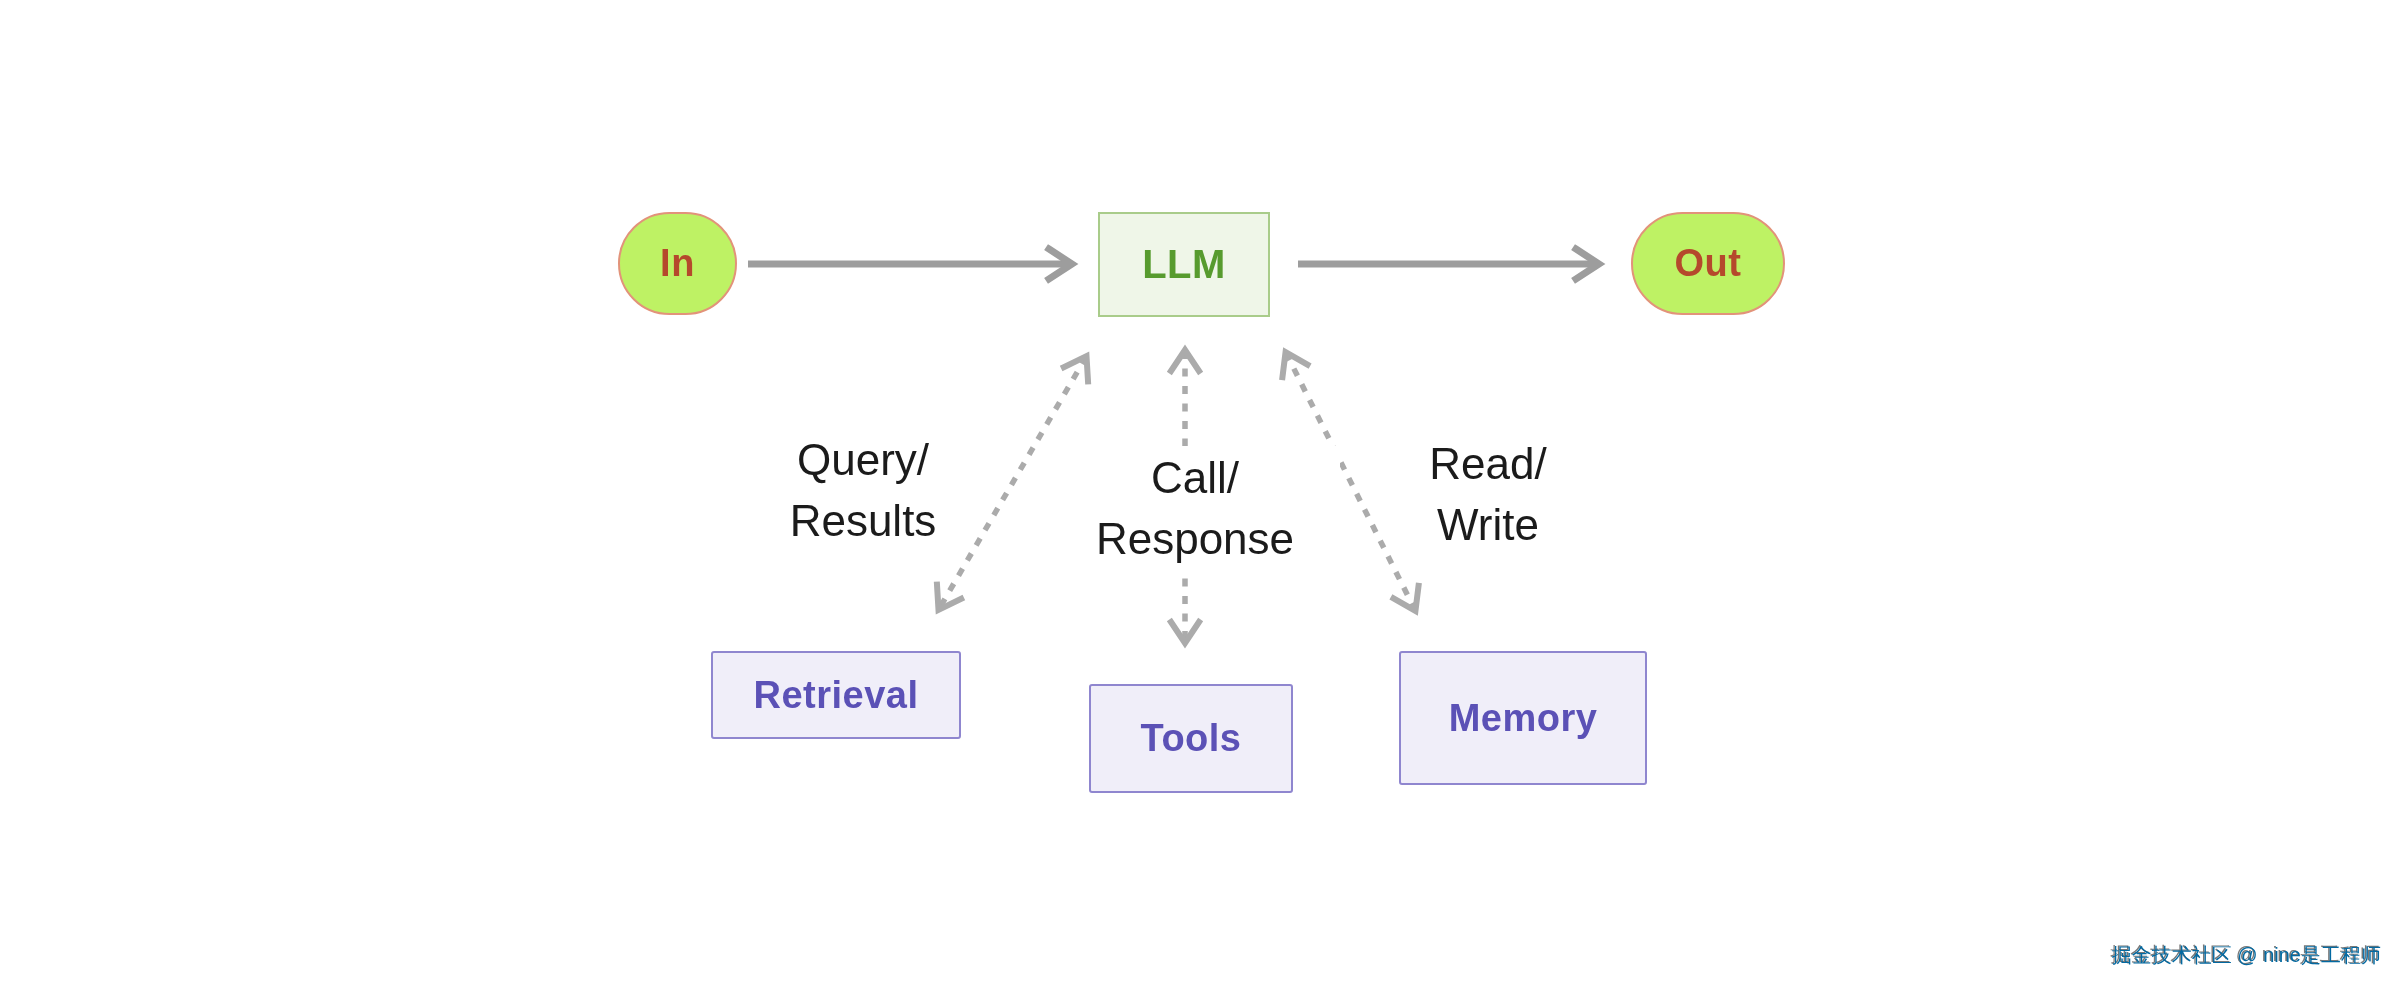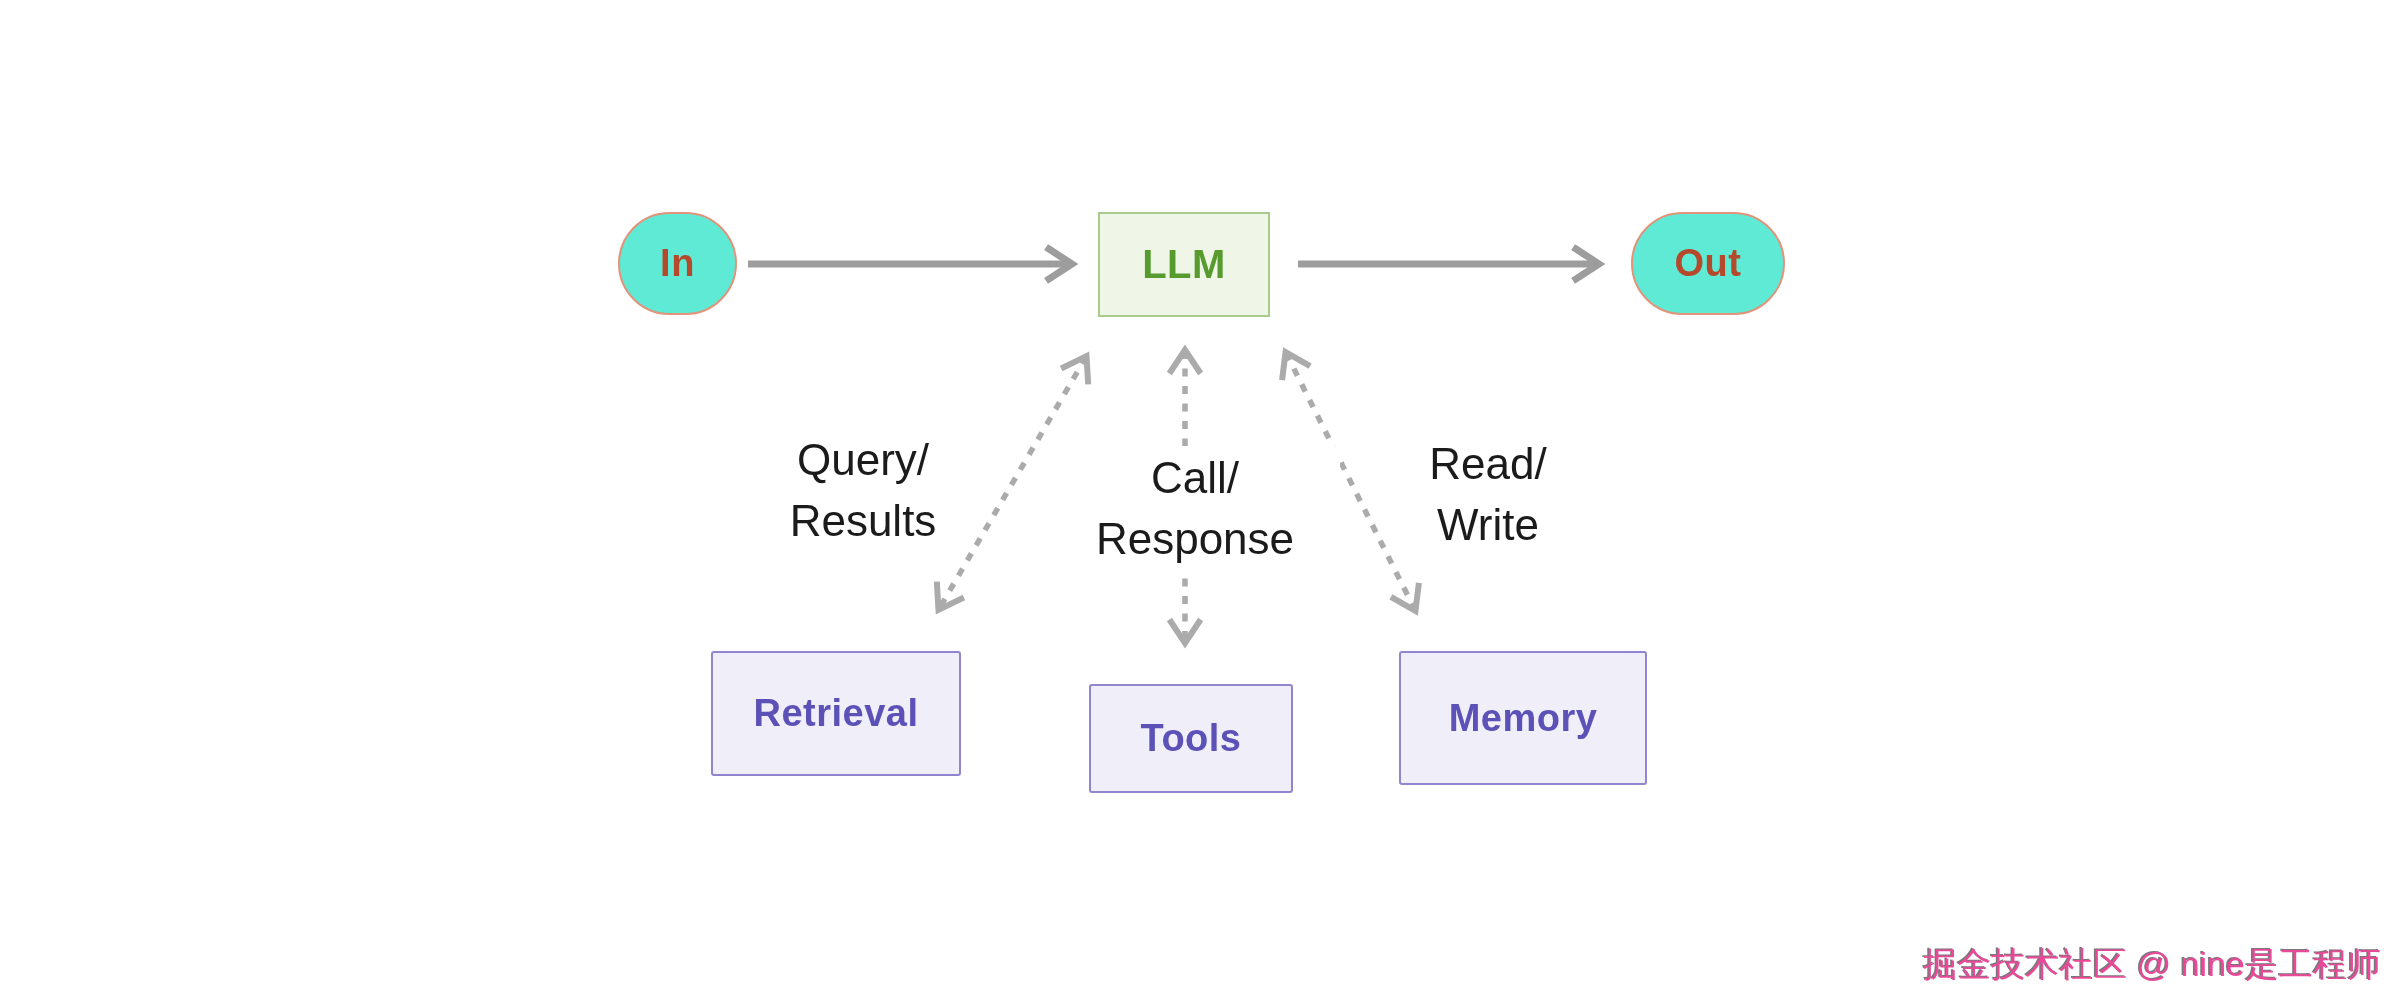--- a/index.html
+++ b/index.html
@@ -24,21 +24,21 @@
   .node {
     position: absolute;
     display: flex;
     align-items: center;
     justify-content: center;
     box-sizing: border-box;
     font-weight: 700;
     letter-spacing: 0.5px;
   }
   .node-io {
-    background: #5eead4;
+    background: #bef264;
     border: 2px solid #e2937a;
     color: #b5492c;
     font-size: 38px;
     border-radius: 52px;
   }
   .node-llm {
     background: #eff6e8;
     border: 2px solid #a9cc8a;
     color: #579b2e;
     font-size: 40px;
@@ -60,22 +60,22 @@
     white-space: pre-line;
   }
   .edge-label.masked {
     background: #ffffff;
     padding: 2px 10px;
   }
   .watermark {
     position: absolute;
     top: 942px;
     right: 20px;
-    font-size: 34px;
-    color: #ec4899;
+    font-size: 20px;
+    color: #0369a1;
     text-shadow: -1.5px -1.5px 0 #787878, 1.5px 1.5px 0 #ffffff;
     white-space: nowrap;
   }
 </style>
 </head>
 <body>
 
 <div class="canvas">
 
   <svg class="arrows-layer" viewBox="0 0 2401 1000" xmlns="http://www.w3.org/2000/svg">
@@ -104,21 +104,21 @@
   </div>
 
   <div class="node node-llm" style="left:1098px; top:212px; width:172px; height:105px;">
     <span>LLM</span>
   </div>
 
   <div class="node node-io" style="left:1631px; top:212px; width:154px; height:103px;">
     <span>Out</span>
   </div>
 
-  <div class="node node-aug" style="left:711px; top:651px; width:250px; height:125px;">
+  <div class="node node-aug" style="left:711px; top:651px; width:250px; height:88px;">
     <span>Retrieval</span>
   </div>
 
   <div class="node node-aug" style="left:1089px; top:684px; width:204px; height:109px;">
     <span>Tools</span>
   </div>
 
   <div class="node node-aug" style="left:1399px; top:651px; width:248px; height:134px;">
     <span>Memory</span>
   </div>

